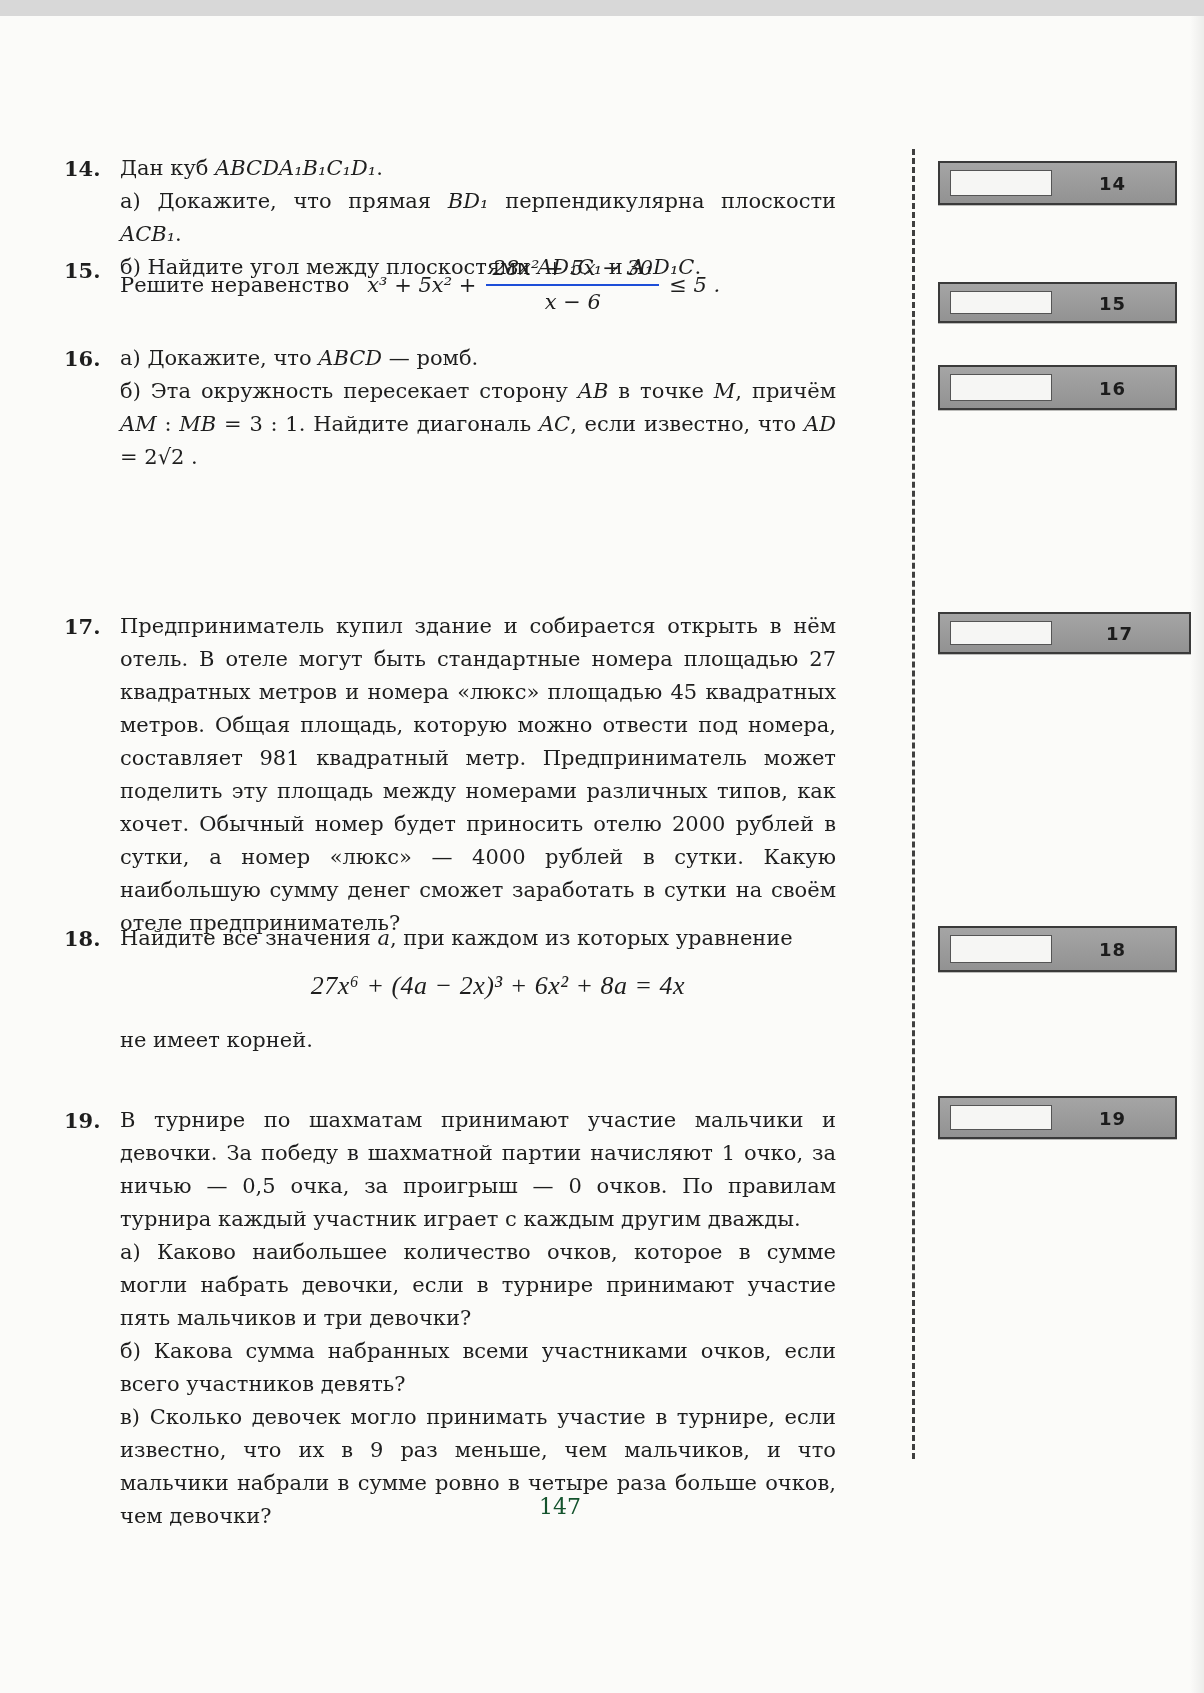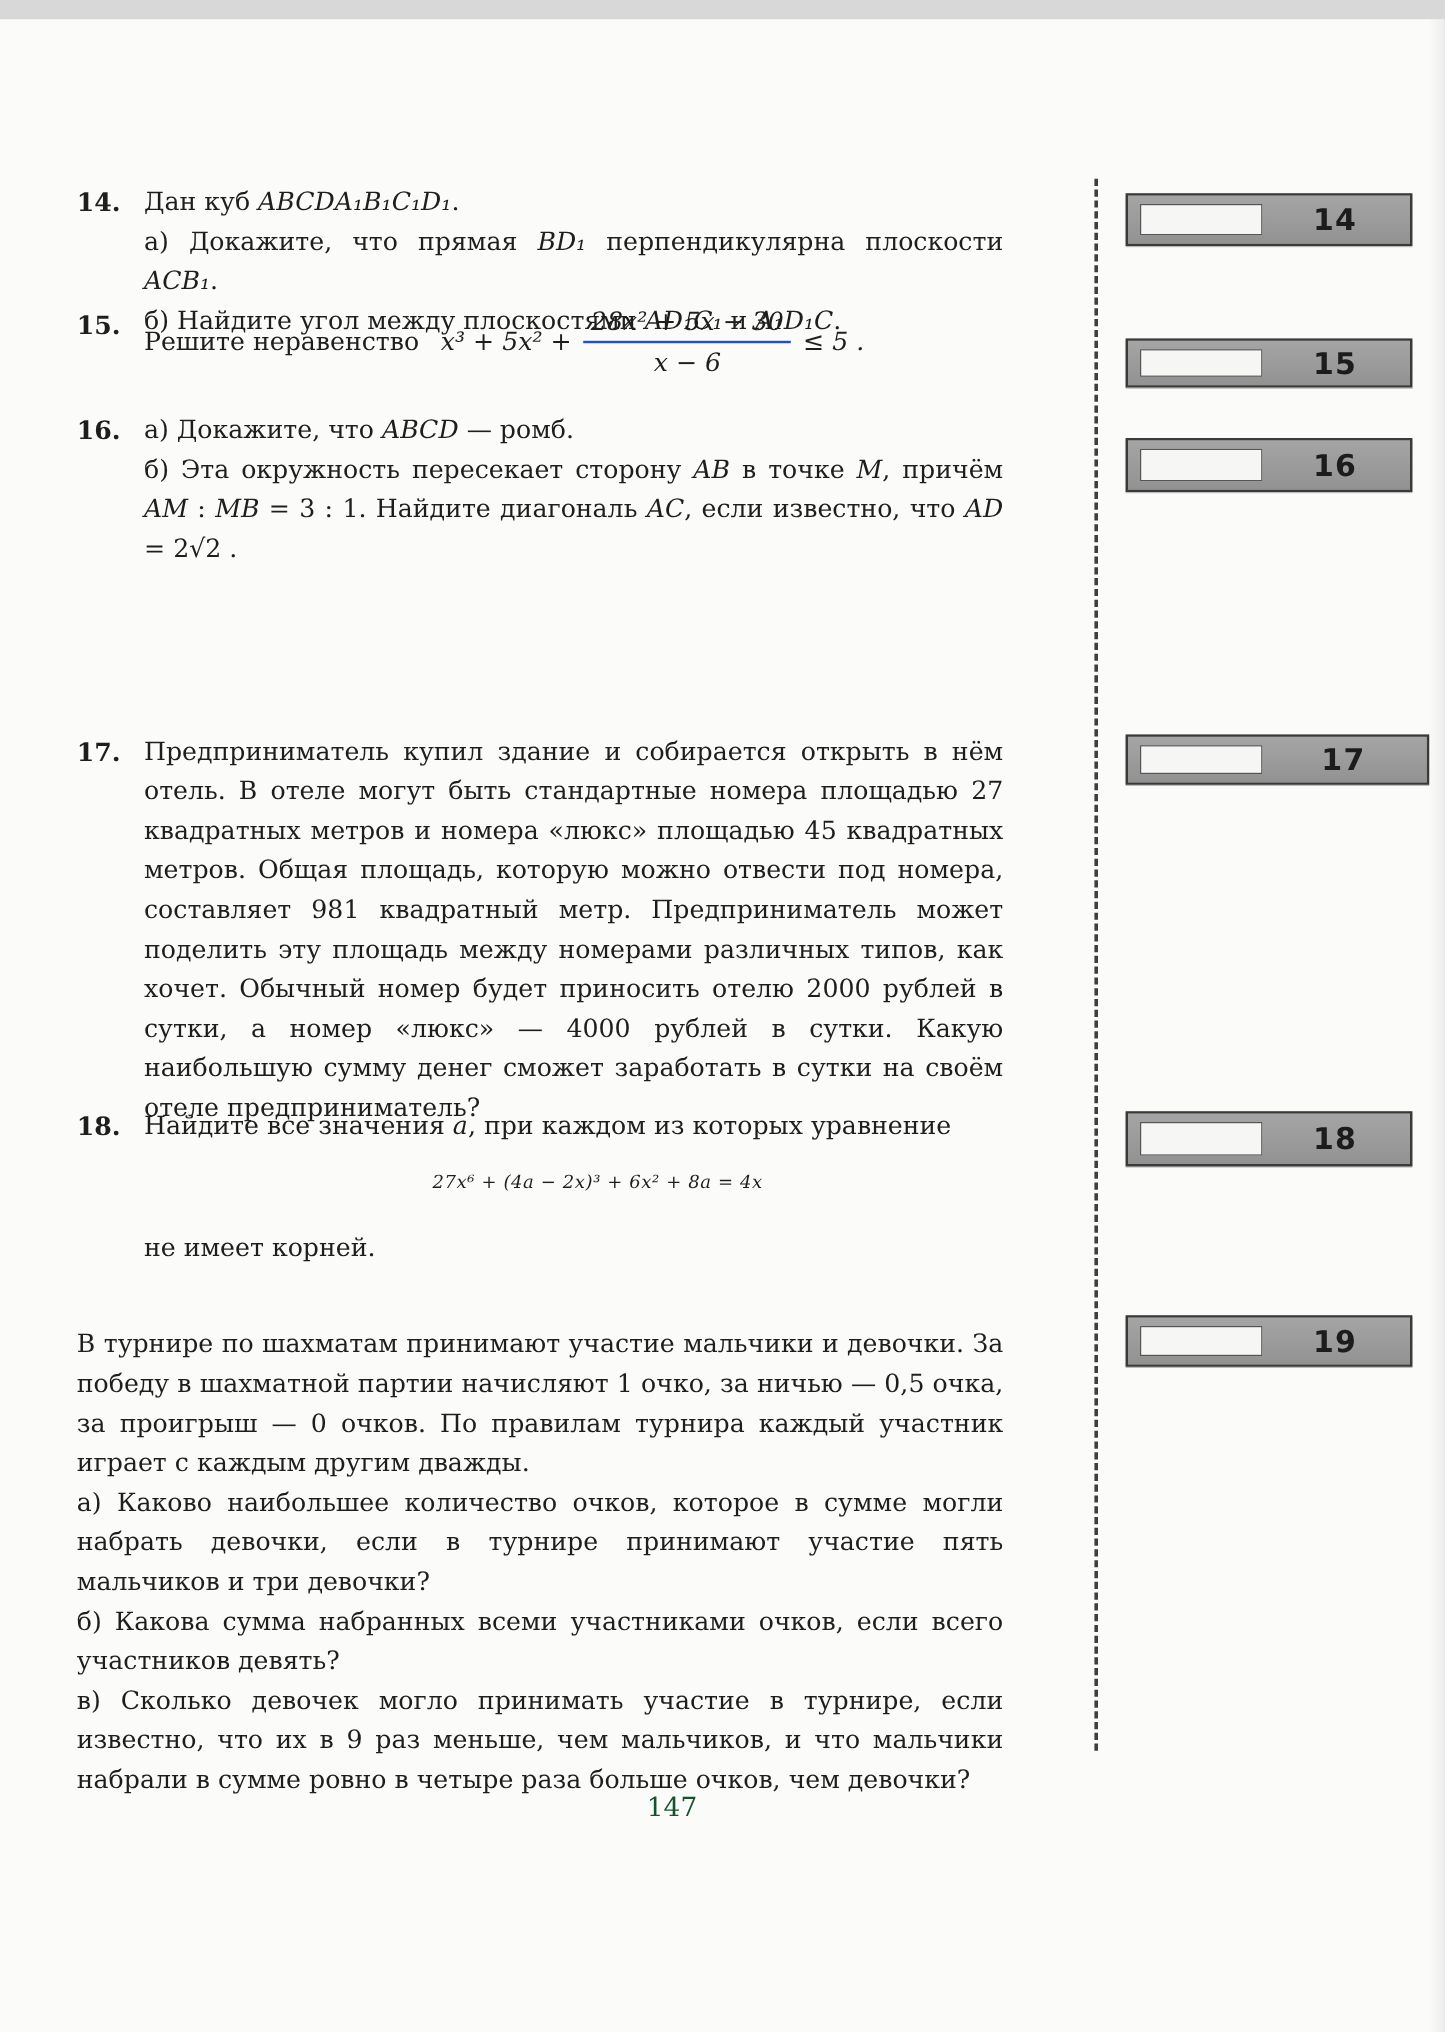--- a/index.html
+++ b/index.html
@@ -59,22 +59,23 @@
     border-bottom: 2px solid #1d4ed8;
     line-height: 28px;
   }
   .frac .den { padding-top: 2px; line-height: 28px; }
 
   
   .equation {
     margin: 14px 0 22px 40px;
     text-align: center;
     font-style: italic;
-    font-size: 15px;
+    font-size: 26px;
     letter-spacing: 0.5px;
+    font-family: Liberation Serif, serif;
   }
 
   
   .cut-line {
     position: absolute;
     left: 912px;
     top: 133px;
     height: 1310px;
     width: 0;
     border-left: 3px dashed #3f3f3f;
@@ -97,21 +98,21 @@
     background: #f6f6f4;
     border: 1px solid #555;
   }
   .abox .alabel {
     position: absolute;
     left: 118px; right: 8px; top: 50%;
     transform: translateY(-50%);
     text-align: center;
     font-family: "DejaVu Sans", "Liberation Sans", sans-serif;
     font-weight: bold;
-    font-size: 25px;
+    font-size: 18px;
     letter-spacing: 1px;
     color: #1c1c1c;
   }
   #abox-14 { top: 145px; }
   #abox-15 { top: 266px; height: 41px; }
   #abox-16 { top: 349px; height: 45px; }
   #abox-17 { top: 596px; width: 253px; height: 42px; }
   #abox-18 { top: 910px; height: 46px; }
   #abox-19 { top: 1080px; height: 43px; }
 
@@ -180,20 +181,21 @@
   <div class="problem" id="problem-18">
     <div class="pnum">18.</div>
     <div class="pbody">
       <p class="pline"><span>Найдите все значения </span><span class="mvar">a</span><span>, при каждом из которых уравнение</span></p>
       <div class="equation">27x⁶ + (4a − 2x)³ + 6x² + 8a = 4x</div>
       <p class="pline">не имеет корней.</p>
     </div>
   </div>
 
   <div class="problem" id="problem-19">
+    <div class="pnum">19.</div>
     <div class="pbody">
       <p class="pline"><span>В турнире по шахматам принимают участие мальчики и девочки. За победу в шахматной партии начисляют 1 очко, за ничью — 0,5 очка, за проигрыш — 0 очков. По правилам турнира каждый участник играет с каждым другим дважды.</span></p>
       <p class="pline"><span>а) Каково наибольшее количество очков, которое в сумме могли набрать девочки, если в турнире принимают участие пять мальчиков и три девочки?</span></p>
       <p class="pline"><span>б) Какова сумма набранных всеми участниками очков, если всего участников девять?</span></p>
       <p class="pline"><span>в) Сколько девочек могло принимать участие в турнире, если известно, что их в 9 раз меньше, чем мальчиков, и что мальчики набрали в сумме ровно в четыре раза больше очков, чем девочки?</span></p>
     </div>
   </div>
 
   <div class="cut-line"></div>
 

